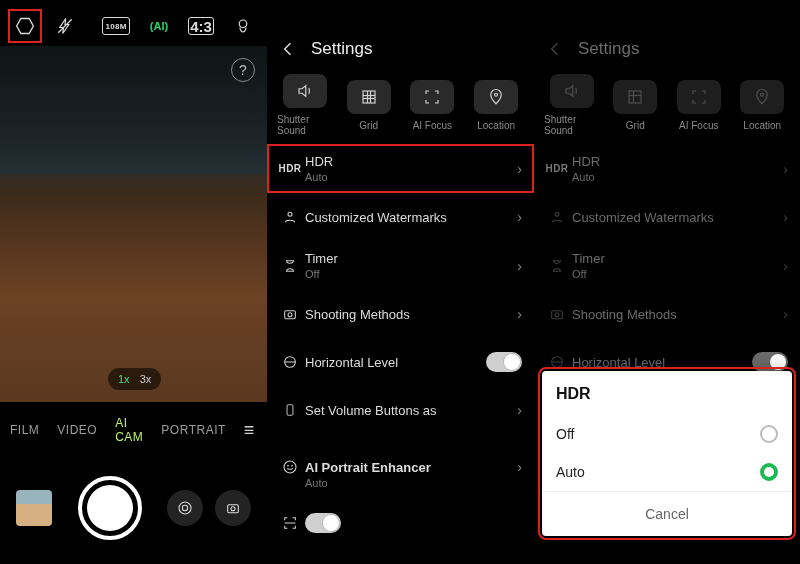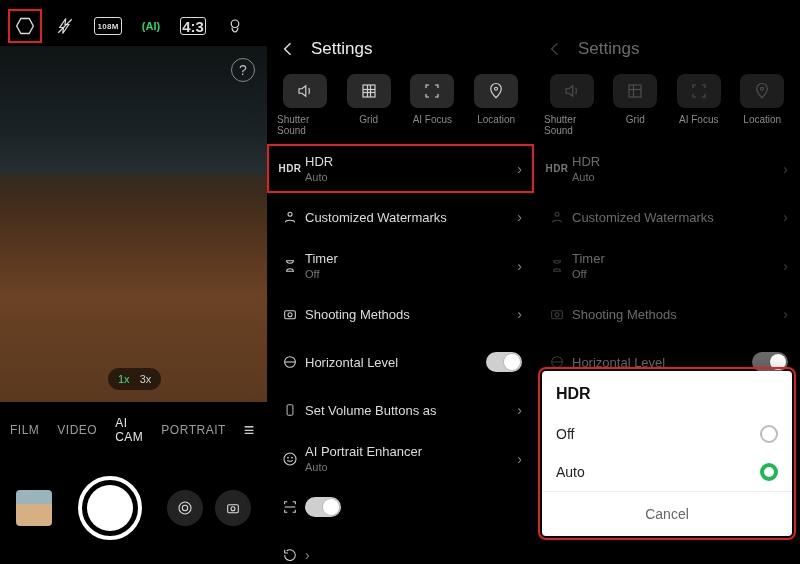--- a/index.html
+++ b/index.html
@@ -14,51 +14,51 @@
   .cam-topbar .ic { width: 22px; height: 22px; display:flex; align-items:center; justify-content:center; color:#dcdcdc; position:relative;}
   .hl-red { outline:2px solid #d22; outline-offset:4px;}
   .viewfinder { position:absolute; left:0; right:0; top:46px; bottom:162px; background:linear-gradient(180deg,#1b2529 0%, #232b2d 28%, #3d2b1b 42%, #53341e 54%, #6b4224 70%, #5a381f 100%);}
   .viewfinder::before{content:"";position:absolute;left:0;right:0;top:0;height:36%;background:linear-gradient(180deg,#0f1415,#1b2327 70%,#263033);}
   .help-btn { position:absolute; right:12px; top:58px; width:24px; height:24px; border:1px solid #888; border-radius:50%; color:#bbb; font-size:14px; display:flex; align-items:center; justify-content:center; cursor:pointer;}
   .zoom-chip { position:absolute; bottom:174px; left:108px; height:22px; border-radius:12px; background:rgba(0,0,0,.55); display:flex; align-items:center; padding:0 10px; font-size:11px; gap:10px;}
   .zoom-chip .z1{color:#3de07a;}
   .zoom-chip .z2{color:#cfcfcf;}
   .modes { position:absolute; bottom:120px; left:0; right:8px; display:flex; align-items:center; gap:18px; padding:0 10px; font-size:12px; letter-spacing:.5px;}
   .modes span { color:#9c9c9c; }
-  .modes .active{color:#e5e5e5;}
+  .modes .active{color:#bef264;}
   .modes .more{margin-left:auto; font-size:18px; color:#cfcfcf;}
   .cambar { position:absolute; bottom:24px; left:0; right:0; display:flex; align-items:center; justify-content:space-between; padding:0 16px;}
   .thumb { width:36px; height:36px; border-radius:4px; background:linear-gradient(180deg,#9ab4bd 40%,#d7b082 40%);}
   .shutter-ring{ width:64px;height:64px;border-radius:50%;border:4px solid #fff; display:flex;align-items:center;justify-content:center;}
   .shutter-ring::after{content:"";width:46px;height:46px;border-radius:50%;background:#fff;}
   .smallcirc{width:36px;height:36px;border-radius:50%;background:#232323;display:flex;align-items:center;justify-content:center;color:#dcdcdc;}
 
   
   .hdr-bar { display:flex; align-items:center; padding:14px 12px 10px 10px; gap:12px;margin-top:24px;}
   .hdr-back{ width:22px;height:22px;display:flex;align-items:center;justify-content:center;color:#ddd;}
   .hdr-title{color:#eee; font-size:17px; font-weight:500;}
   .dimmed .hdr-title, .dimmed .label, .dimmed .sub{color:#6b6b6b !important;}
   .dimmed .chev, .dimmed svg{opacity:.45;}
-  .seg-row{display:flex; gap:8px; padding:4px 10px 0 10px;}
+  .seg-row{display:flex; gap:8px; padding:4px 10px 0 10px;align-items:center;}
   .seg{flex:1; display:flex; flex-direction:column; align-items:center; gap:6px;}
   .seg .tile{width:44px;height:34px;border-radius:8px;background:#2a2a2a;display:flex;align-items:center;justify-content:center;color:#cfcfcf;}
   .dimmed .seg .tile{background:#1e1e1e;}
   .seg .cap{font-size:10px;color:#8a8a8a;}
   .list{margin-top:8px;}
   .row{display:flex;align-items:center;padding:10px 12px 10px 8px;color:#dcdcdc;min-height:48px;}
   .row .ric{width:30px;display:flex;align-items:center;justify-content:center;}
   .row .txt{flex:1;display:flex;flex-direction:column;gap:2px;}
   .row .label{font-size:13px;color:#dcdcdc;}
   .row .sub{font-size:11px;color:#777;}
   .row .chev{color:#888;font-size:14px;}
   .hl-red-row{outline:2px solid #d22; outline-offset:-2px;}
   .toggle{width:36px;height:20px;border-radius:10px;background:#cfcfcf;position:relative;}
   .toggle::after{content:"";position:absolute;right:2px;top:2px;width:16px;height:16px;border-radius:50%;background:#fff;box-shadow:0 0 0 1px rgba(0,0,0,.1);}
   .dimmed .toggle{background:#6b6b6b;}
-  .ai-row .label.big{font-weight:400;}
+  .ai-row .label.big{font-weight:700;margin-top:16px;}
 
   
   .sheet{position:absolute;left:8px;right:8px;bottom:28px;background:#fff;border-radius:4px;box-shadow:0 6px 24px rgba(0,0,0,.5);outline:2px solid #d22;outline-offset:2px;padding:10px 0 0 0;color:#111;}
   .sheet h3{font-size:16px;font-weight:600;padding:4px 14px 12px 14px;}
   .opt{display:flex;align-items:center;justify-content:space-between;padding:10px 14px;font-size:14px;color:#222;}
   .radio{width:18px;height:18px;border-radius:50%;border:2px solid #bbb;}
   .radio.sel{border:4px solid #1db954;}
   .cancel{border-top:1px solid #eee;text-align:center;padding:14px 12px;color:#666;font-size:14px;}
 
   .hdr-txt{font-size:10px;font-weight:700;letter-spacing:.5px;}
@@ -72,21 +72,21 @@
       <svg width="20" height="20" viewBox="0 0 24 24" fill="none" stroke="#dcdcdc" stroke-width="1.6">
           <polygon points="7 3 17 3 22 12 17 21 7 21 2 12"></polygon>
         </svg>
     </div>
     <div class="ic">
       <svg width="18" height="18" viewBox="0 0 24 24" fill="none" stroke="#dcdcdc" stroke-width="1.6">
           <path d="M13 2 5 14h5l-1 8 8-12h-5z"></path>
           <line x1="3" y1="21" x2="21" y2="3"></line>
         </svg>
     </div>
-    <div class="ic" style="border:1px solid #dcdcdc;border-radius:3px;width:28px;height:18px;font-size:8px;font-weight:700;color:#dcdcdc;letter-spacing:.3px;">
+    <div class="ic" style="border:1px solid #dcdcdc;border-radius:3px;width:28px;height:18px;font-size:8px;font-weight:700;color:#dcdcdc;letter-spacing:.3px;margin-left:8px;">
       <span>108M</span>
     </div>
     <div class="ic" style="color:#2bd46b;font-size:11px;font-weight:700;">
       (<span>AI</span>)
     </div>
     <div class="ic" style="border:1px solid #dcdcdc;border-radius:3px;width:26px;height:18px;font-size:15px;font-weight:700;color:#dcdcdc;">
       <span>4:3</span>
     </div>
     <div class="ic">
       <svg width="18" height="18" viewBox="0 0 24 24" fill="none" stroke="#dcdcdc" stroke-width="1.6">

